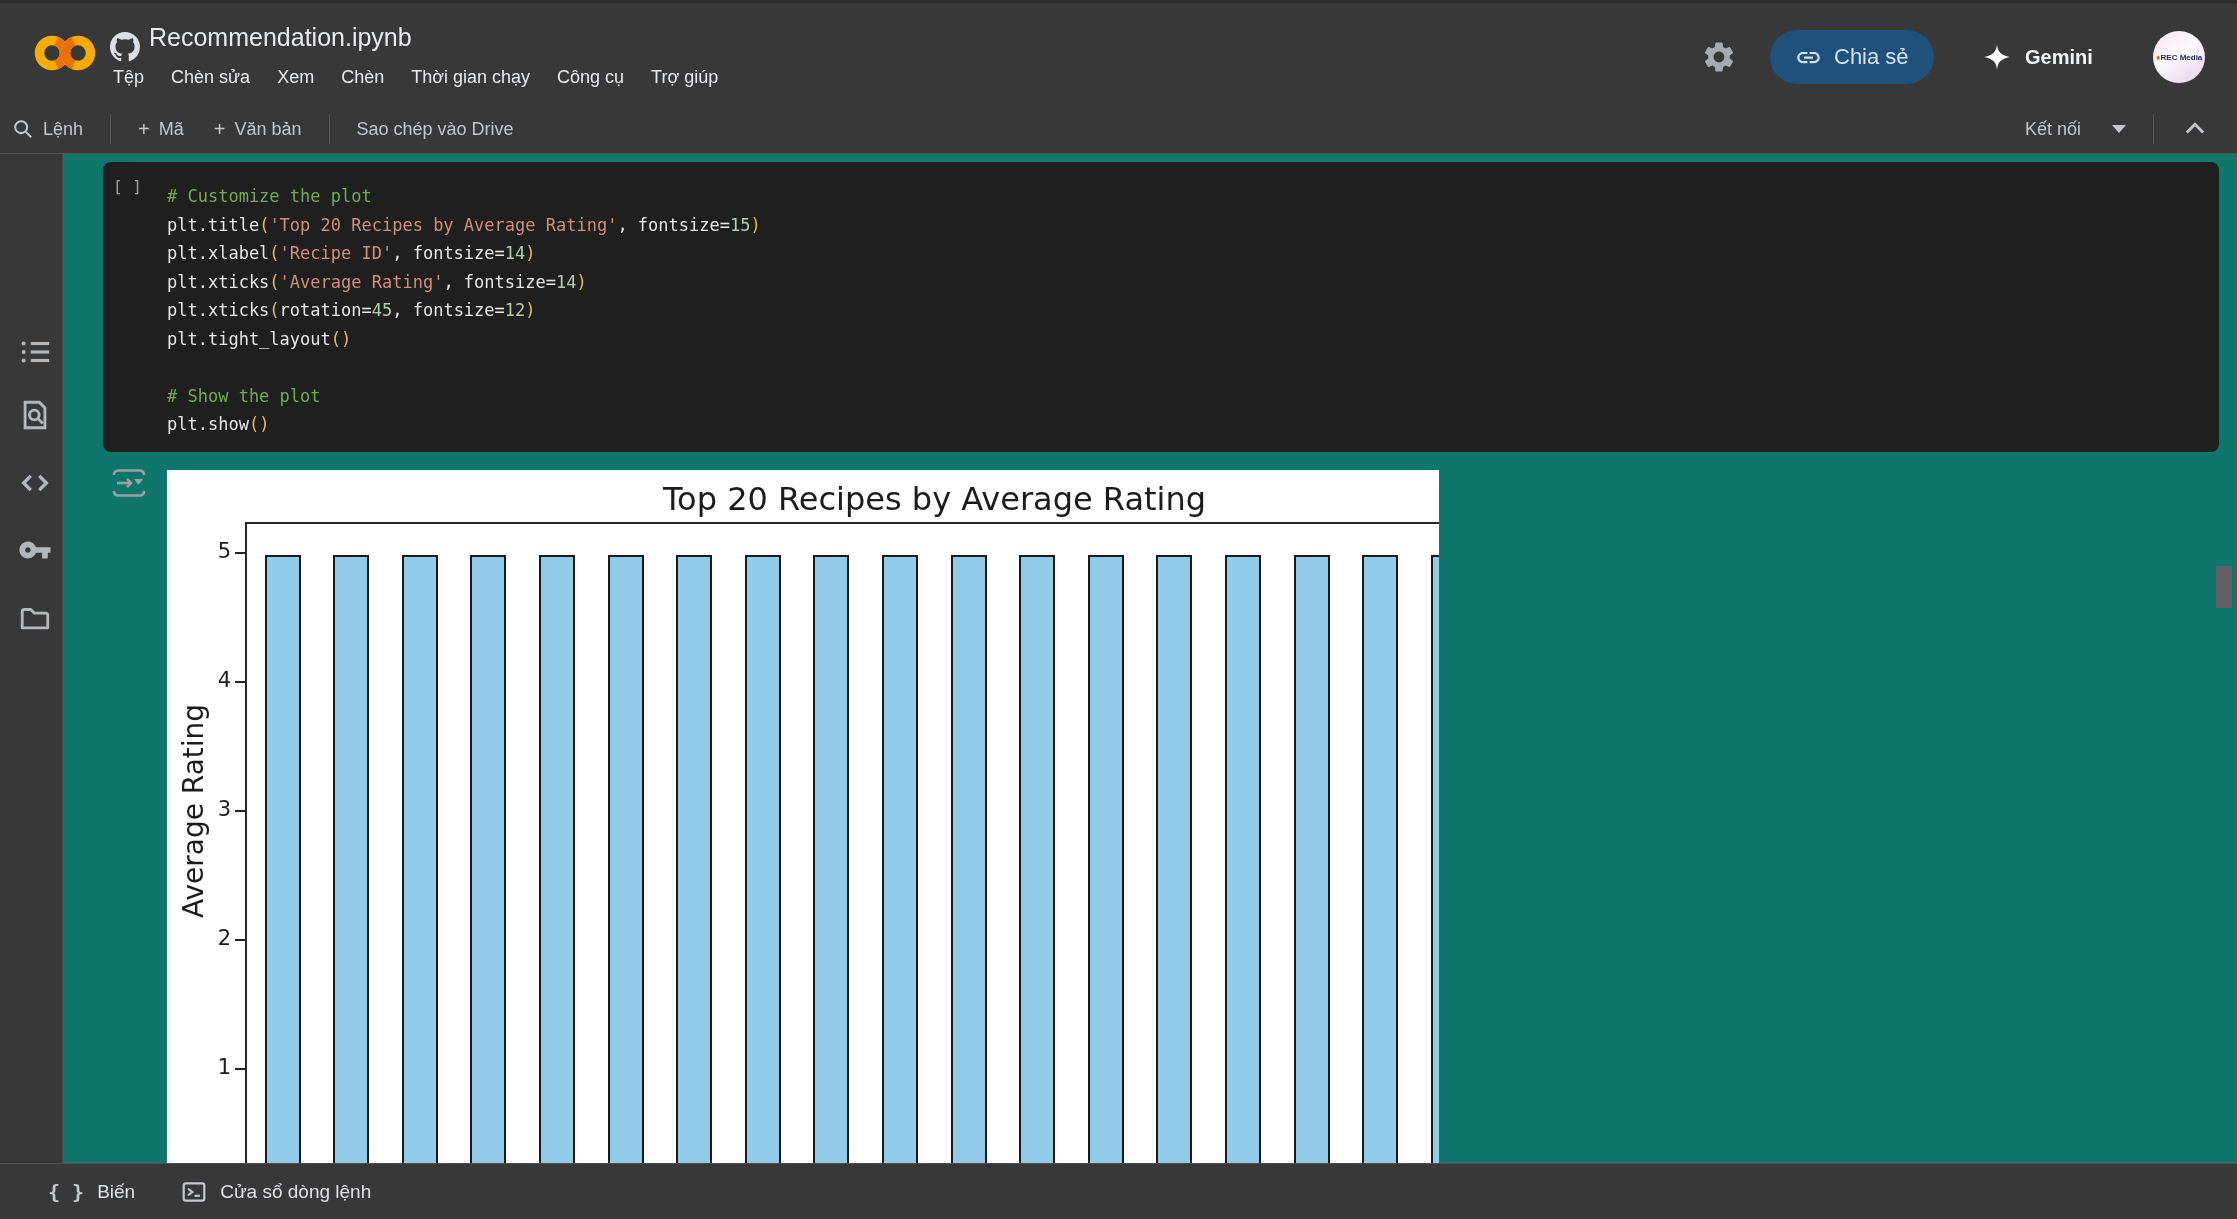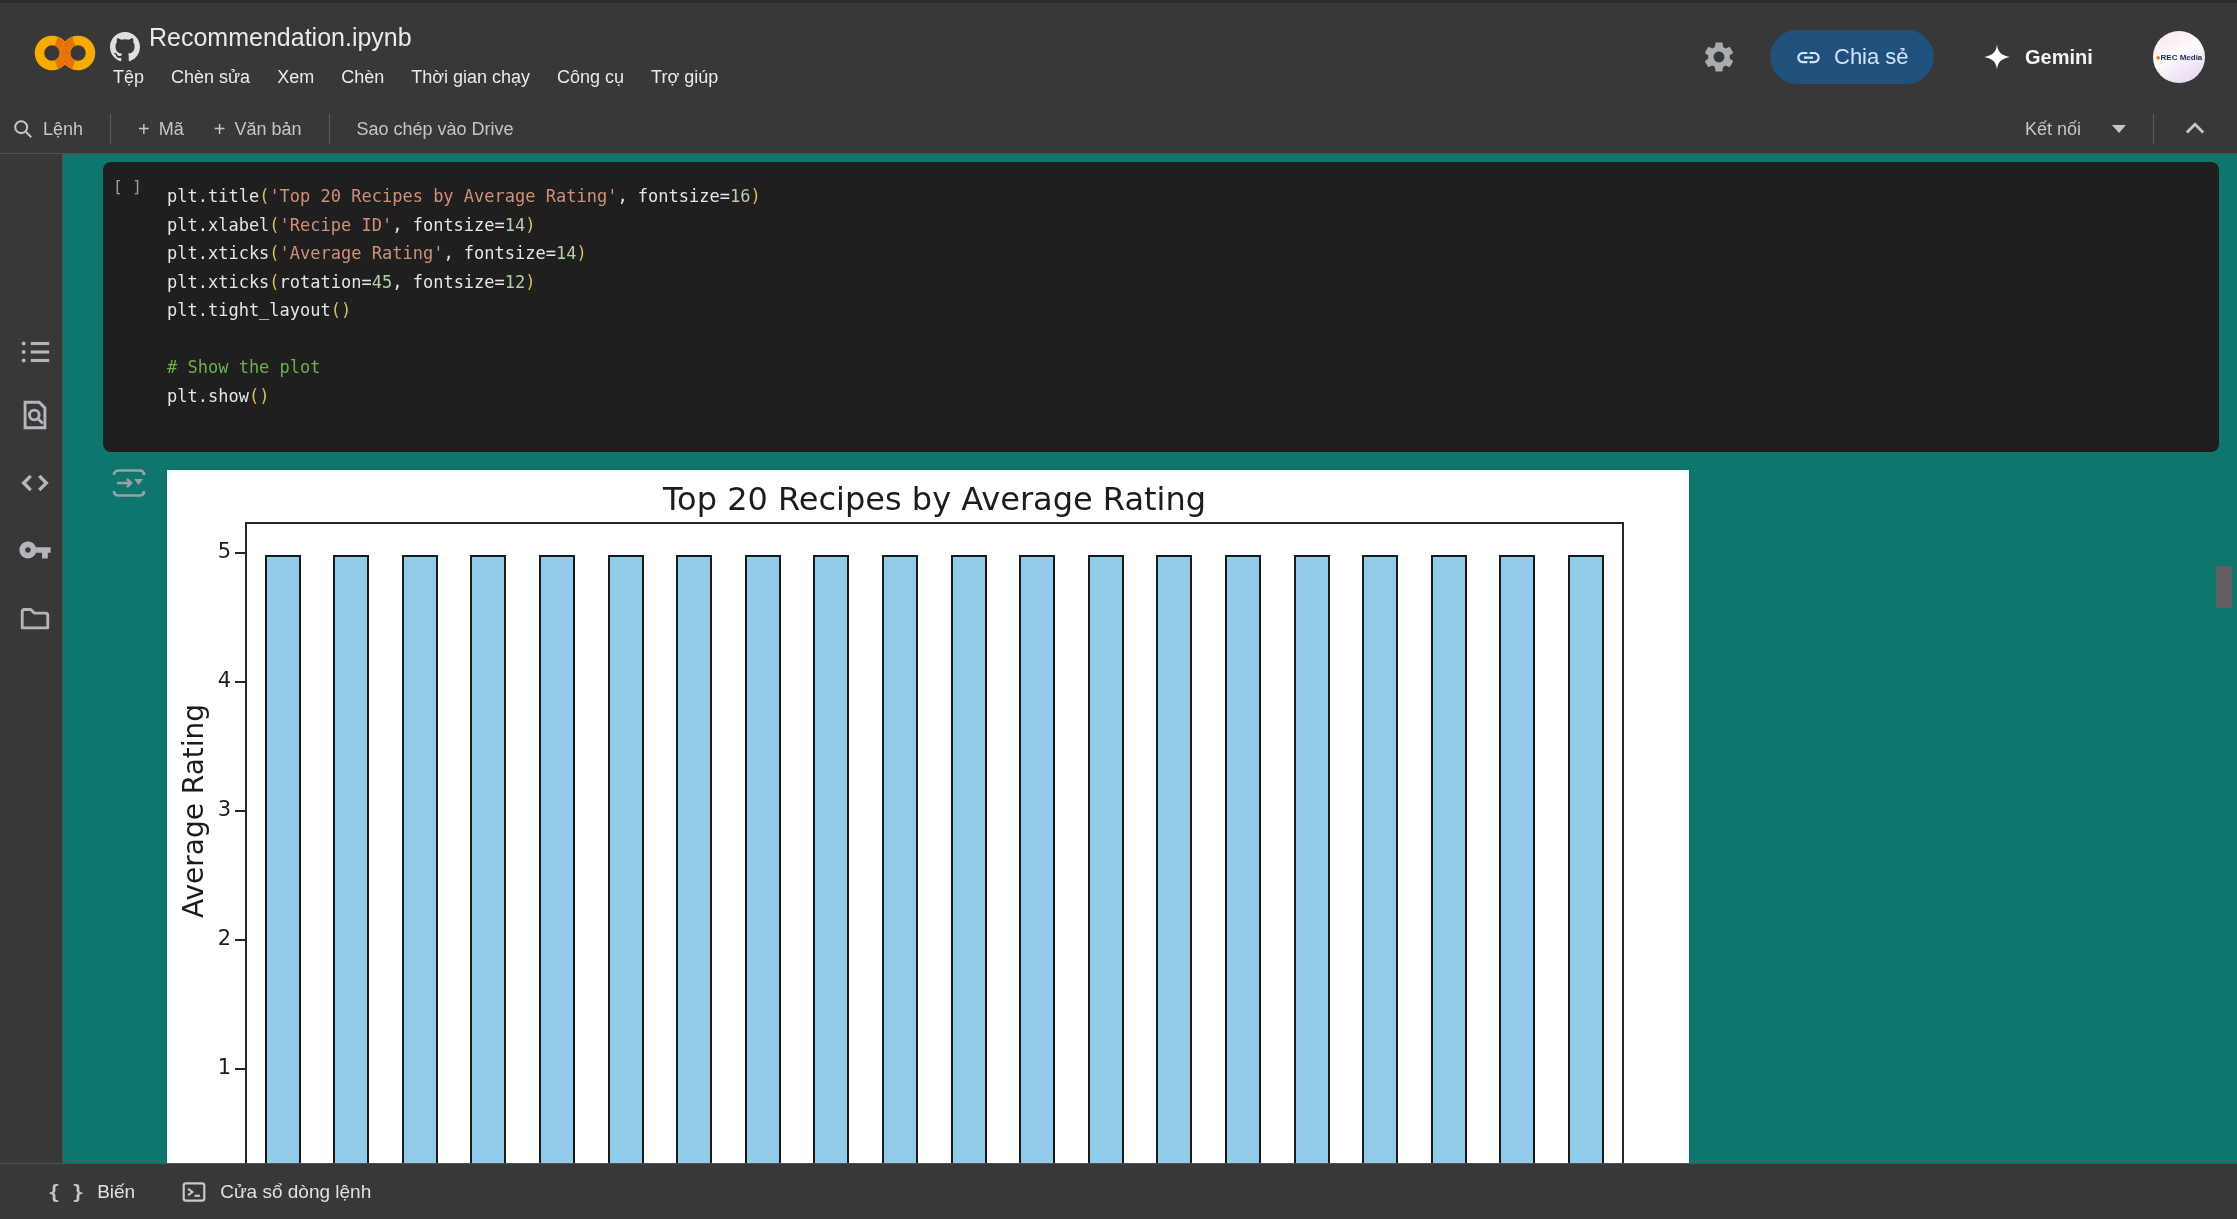--- a/index.html
+++ b/index.html
@@ -41,21 +41,21 @@
   .sidebar { position:absolute; left:0; top:154px; width:63px; height:1009px; background:#383838; border-right:1px solid #4a4a4a; }
   .side-btn { position:absolute; left:18px; width:34px; height:34px; cursor:pointer; }
   
   .cell { position:absolute; left:103px; top:162px; width:2116px; height:290px; background:#1f1f1f; border-radius:8px; }
   .run-ind { position:absolute; left:10px; top:15px; font-family:"DejaVu Sans Mono", monospace; font-size:16px; color:#9aa0a6; cursor:pointer; white-space:pre; }
   .code { position:absolute; left:64px; top:20px; font-family:"DejaVu Sans Mono", monospace; font-size:17px; line-height:28.5px; cursor:text; }
   .ln { white-space:pre; }
   .tk-c { color:#6fae4f; } .tk-p { color:#e6e6e6; } .tk-s { color:#ce9178; } .tk-n { color:#b5cea8; } .tk-b { color:#ddba62; }
   
   .out-icon { position:absolute; left:111px; top:468px; cursor:pointer; }
-  .chart { position:absolute; left:167px; top:470px; width:1522px; height:693px; background:#ffffff; overflow:hidden;
+  .chart { position:absolute; left:167px; top:470px; width:1272px; height:693px; background:#ffffff; overflow:hidden;
     font-family:"DejaVu Sans", sans-serif; color:#1c1c1c; }
   .chart-title { position:absolute; left:78px; top:10px; width:1379px; text-align:center; font-size:32px; color:#1c1c1c; }
   .plot-box { position:absolute; left:78px; top:52px; width:1379px; height:641px;
     border-top:2px solid #262626; border-left:2px solid #262626; border-right:2px solid #262626; overflow:hidden; }
   .bar { position:absolute; background:#92cbe8; border:2px solid #1a1a1a; }
   .ytick-label { position:absolute; left:0; width:64px; text-align:right; font-size:21px; color:#1c1c1c; }
   .ytick-mark { position:absolute; left:68px; width:10px; height:2px; background:#262626; }
   .ylabel { position:absolute; left:26px; top:341px; white-space:nowrap; font-size:28px; color:#1c1c1c;
     transform:translate(-50%,-50%) rotate(-90deg); }
   
@@ -178,21 +178,22 @@
       <path fill="#b3b7bc" d="M12.65 10C11.83 7.67 9.61 6 7 6c-3.31 0-6 2.69-6 6s2.69 6 6 6c2.61 0 4.83-1.67 5.65-4H17v4h4v-4h2v-4H12.65zM7 14c-1.1 0-2-.9-2-2s.9-2 2-2 2 .9 2 2-.9 2-2 2z"></path>
     </svg>
     <svg class="side-btn" style="top:447px;" viewBox="0 0 24 24">
       <path fill="none" stroke="#b3b7bc" stroke-width="2" stroke-linejoin="round" d="M3 19 V7.5 Q3 6 4.5 6 H9 l2.5 2.5 H19.5 Q21 8.5 21 10 V19 z"></path>
     </svg>
   </aside>
 
   <section class="cell">
     <div class="run-ind">[ ]</div>
     <div class="code" id="code">
-        <div class="ln"><span class="tk-p">plt.title</span><span class="tk-b">(</span><span class="tk-s">'Top 20 Recipes by Average Rating'</span><span class="tk-p">, fontsize=</span><span class="tk-n">16</span><span class="tk-b">)</span></div>
+        <div class="ln"><span class="tk-c"># Customize the plot</span></div>
+        <div class="ln"><span class="tk-p">plt.title</span><span class="tk-b">(</span><span class="tk-s">'Top 20 Recipes by Average Rating'</span><span class="tk-p">, fontsize=</span><span class="tk-n">15</span><span class="tk-b">)</span></div>
         <div class="ln"><span class="tk-p">plt.xlabel</span><span class="tk-b">(</span><span class="tk-s">'Recipe ID'</span><span class="tk-p">, fontsize=</span><span class="tk-n">14</span><span class="tk-b">)</span></div>
         <div class="ln"><span class="tk-p">plt.xticks</span><span class="tk-b">(</span><span class="tk-s">'Average Rating'</span><span class="tk-p">, fontsize=</span><span class="tk-n">14</span><span class="tk-b">)</span></div>
         <div class="ln"><span class="tk-p">plt.xticks</span><span class="tk-b">(</span><span class="tk-p">rotation=</span><span class="tk-n">45</span><span class="tk-p">, fontsize=</span><span class="tk-n">12</span><span class="tk-b">)</span></div>
         <div class="ln"><span class="tk-p">plt.tight_layout</span><span class="tk-b">()</span></div>
         <div class="ln">&nbsp;</div>
         <div class="ln"><span class="tk-c"># Show the plot</span></div>
         <div class="ln"><span class="tk-p">plt.show</span><span class="tk-b">()</span></div>
       </div>
   </section>
 

